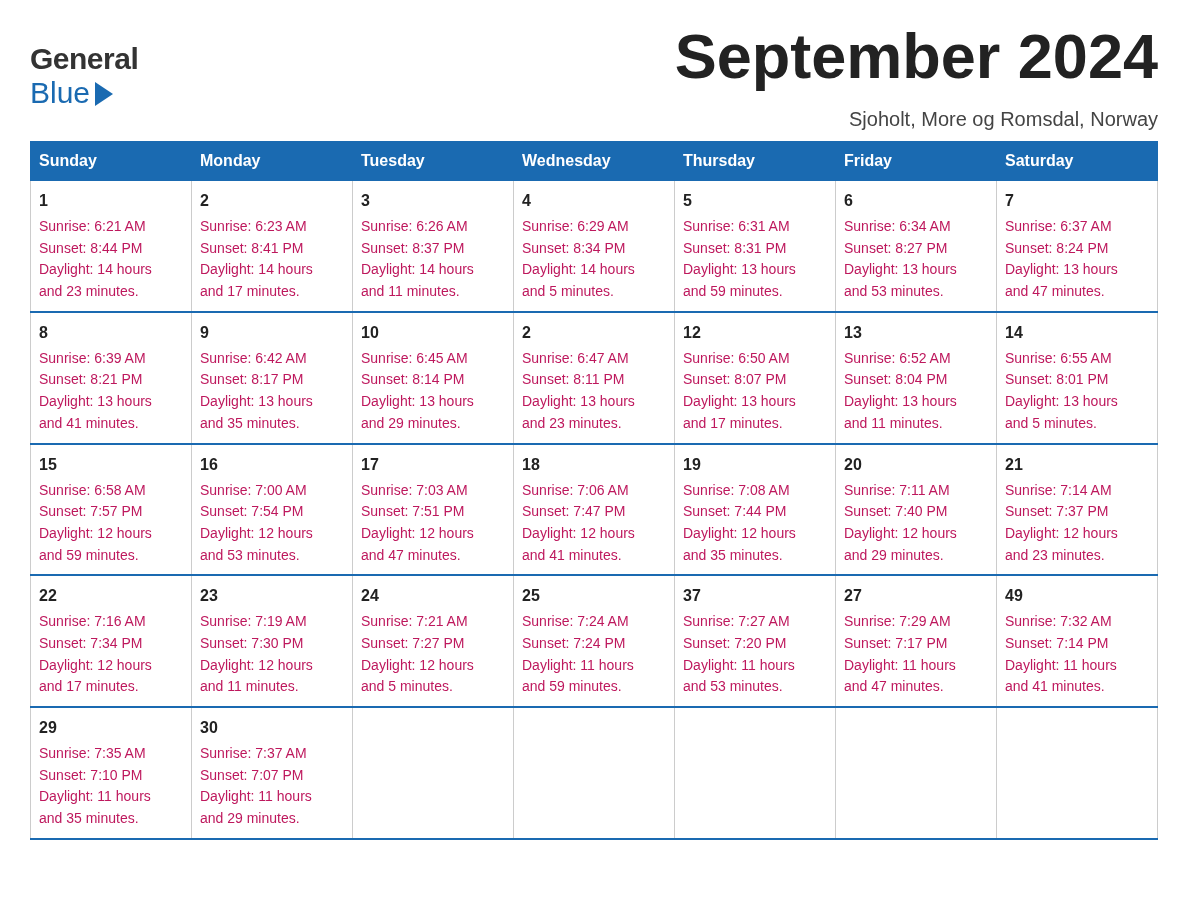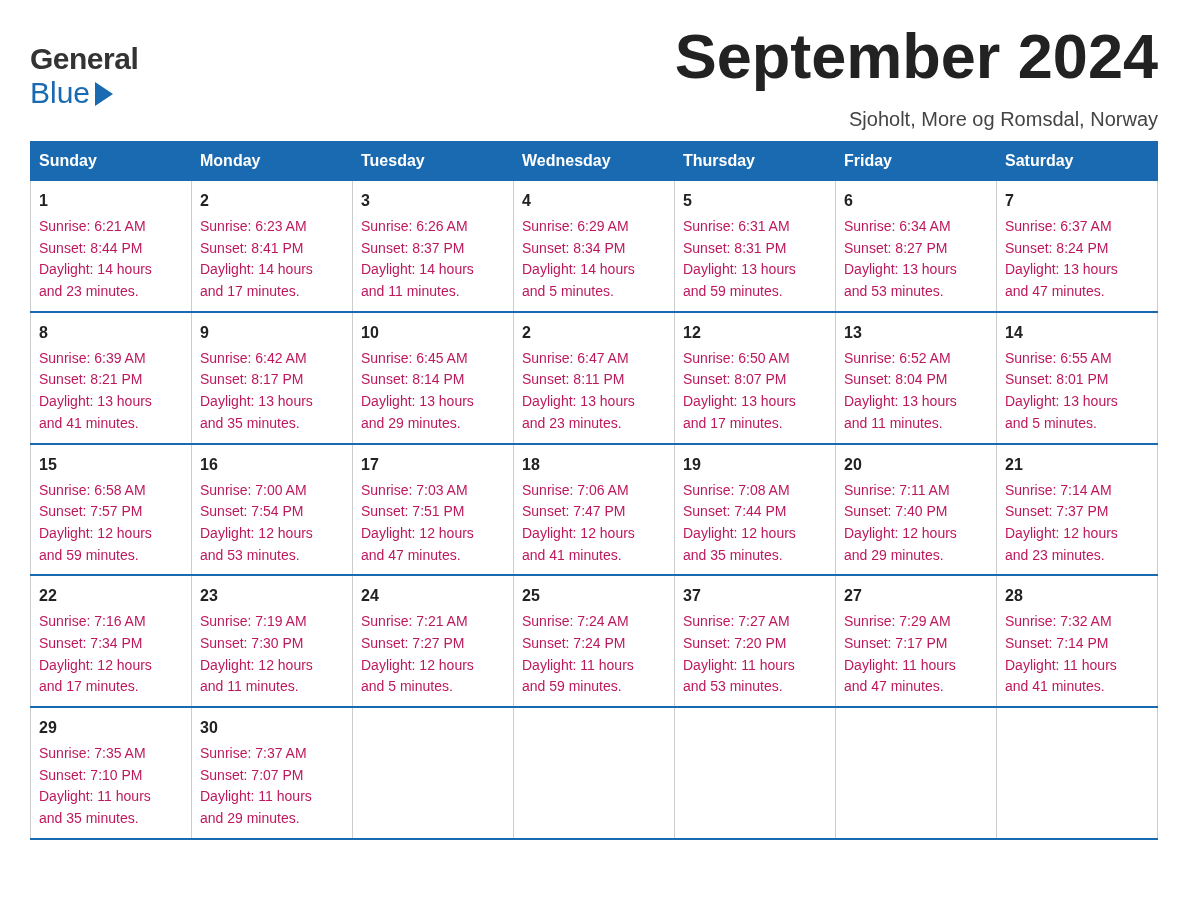--- a/index.html
+++ b/index.html
@@ -255,21 +255,21 @@
         </td>
         <td>
           <span class="day-number">37</span>
           <span class="day-info">Sunrise: 7:27 AM<br>Sunset: 7:20 PM<br>Daylight: 11 hours<br>and 53 minutes.</span>
         </td>
         <td>
           <span class="day-number">27</span>
           <span class="day-info">Sunrise: 7:29 AM<br>Sunset: 7:17 PM<br>Daylight: 11 hours<br>and 47 minutes.</span>
         </td>
         <td>
-          <span class="day-number">28</span>
+          <span class="day-number">49</span>
           <span class="day-info">Sunrise: 7:32 AM<br>Sunset: 7:14 PM<br>Daylight: 11 hours<br>and 41 minutes.</span>
         </td>
       </tr>
       <tr>
         <td>
           <span class="day-number">29</span>
           <span class="day-info">Sunrise: 7:35 AM<br>Sunset: 7:10 PM<br>Daylight: 11 hours<br>and 35 minutes.</span>
         </td>
         <td>
           <span class="day-number">30</span>

